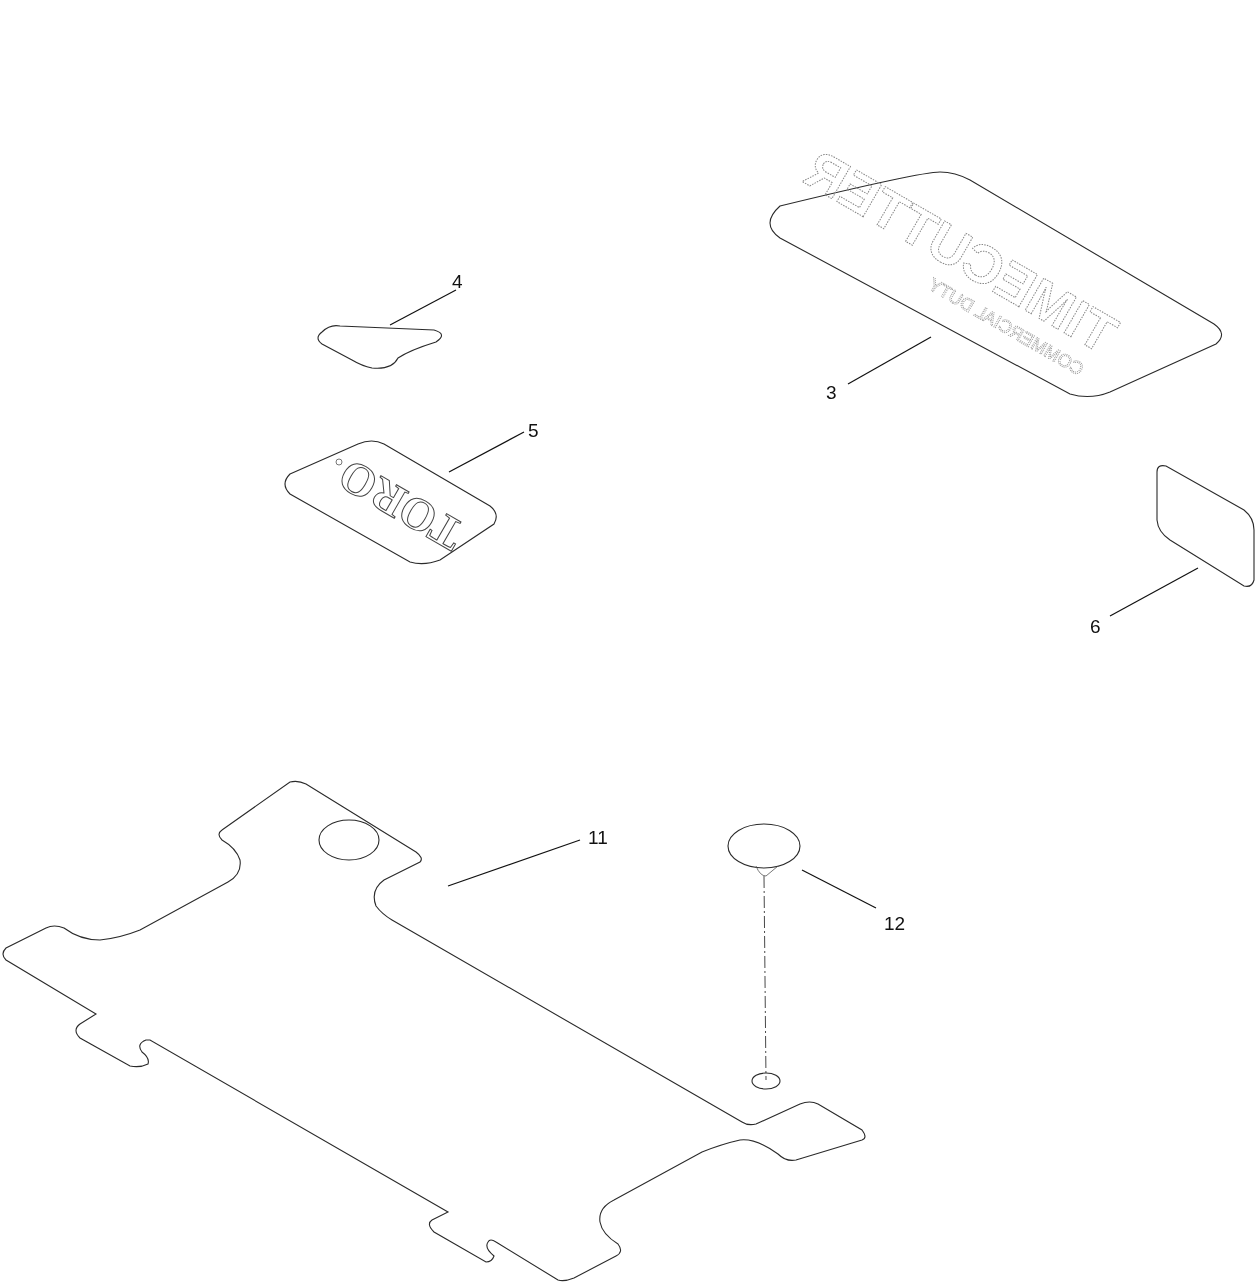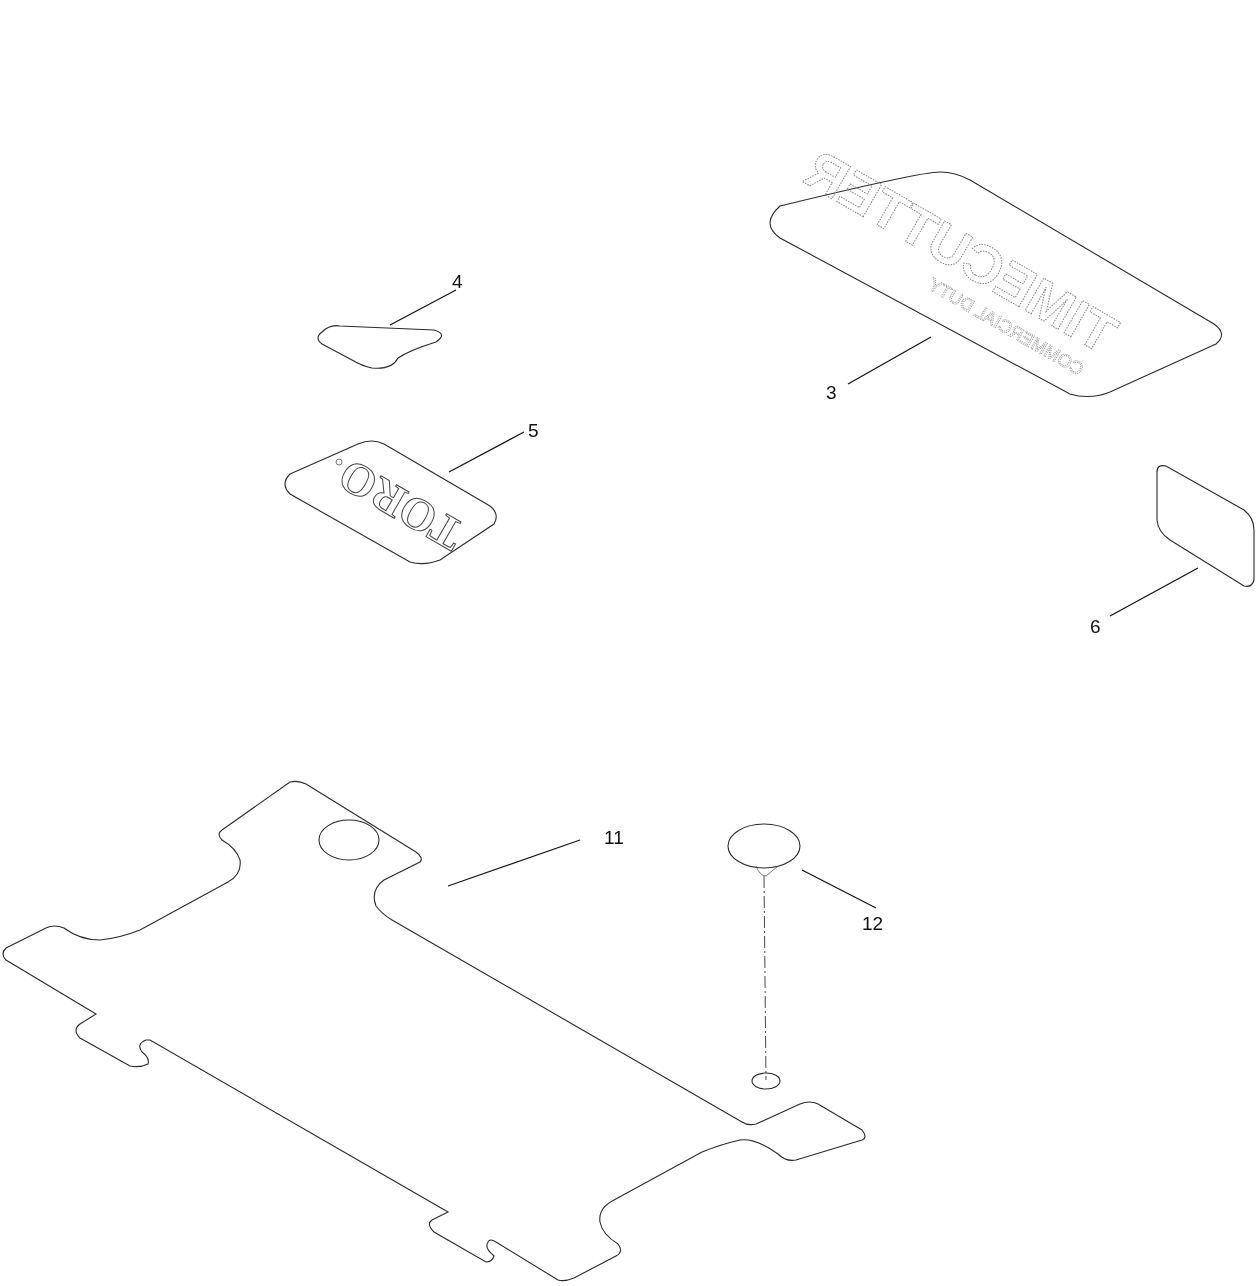--- a/index.html
+++ b/index.html
@@ -84,14 +84,14 @@
     <path class="thin" d="M 756 866 Q 760 876 766 876 L 778 866"></path>
     <line class="centerline" x1="764" y1="876" x2="766" y2="1080"></line>
     <line class="leader" x1="802" y1="870" x2="876" y2="908"></line>
   </g>
 </svg>
 
 <div class="callout" style="left:452px;top:272px;">4</div>
 <div class="callout" style="left:826px;top:383px;">3</div>
 <div class="callout" style="left:528px;top:421px;">5</div>
 <div class="callout" style="left:1090px;top:617px;">6</div>
-<div class="callout" style="left:604px;top:828px;">11</div>
-<div class="callout" style="left:862px;top:914px;">12</div>
+<div class="callout" style="left:588px;top:828px;">11</div>
+<div class="callout" style="left:884px;top:914px;">12</div>
 
 </body></html>

